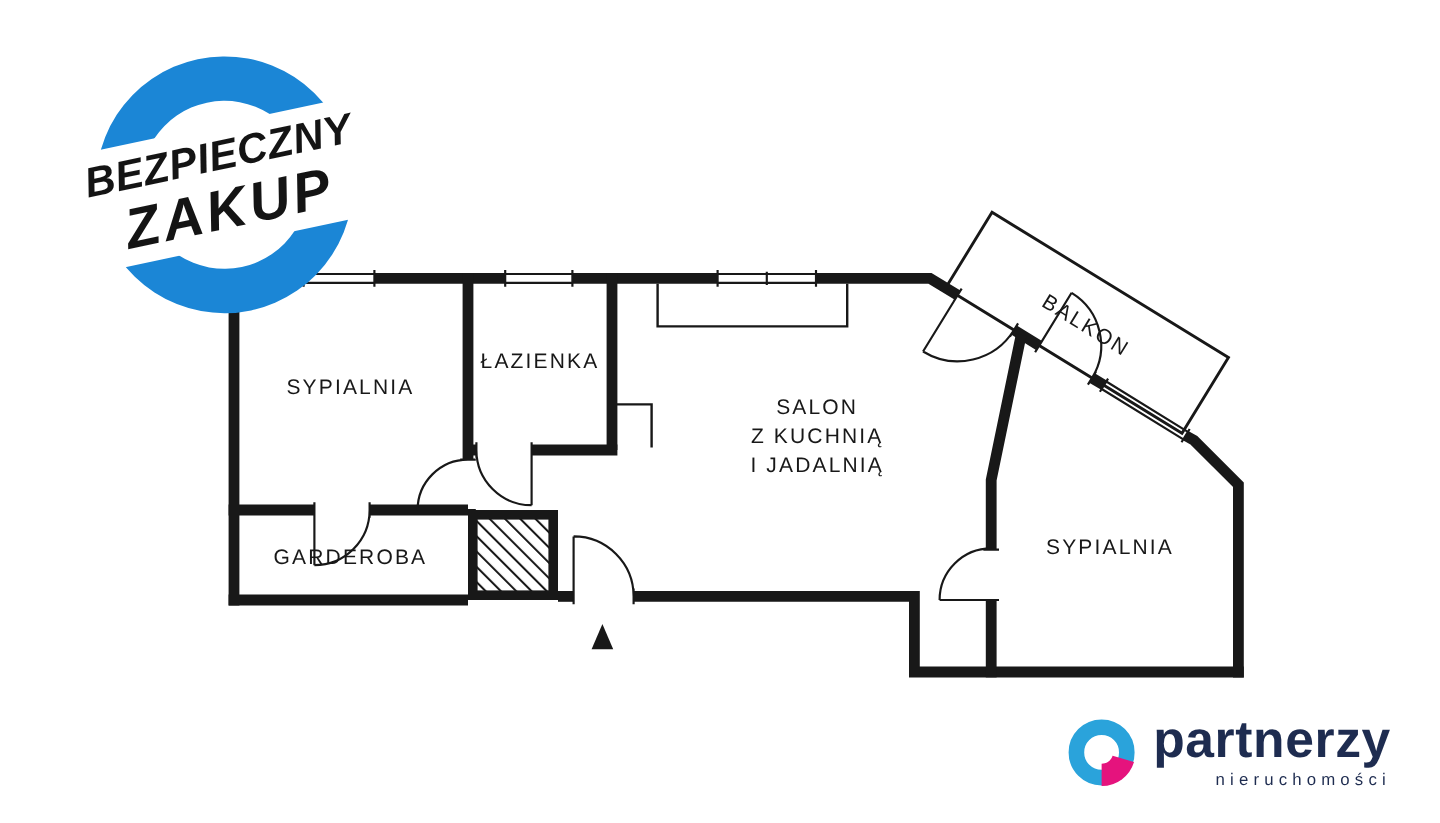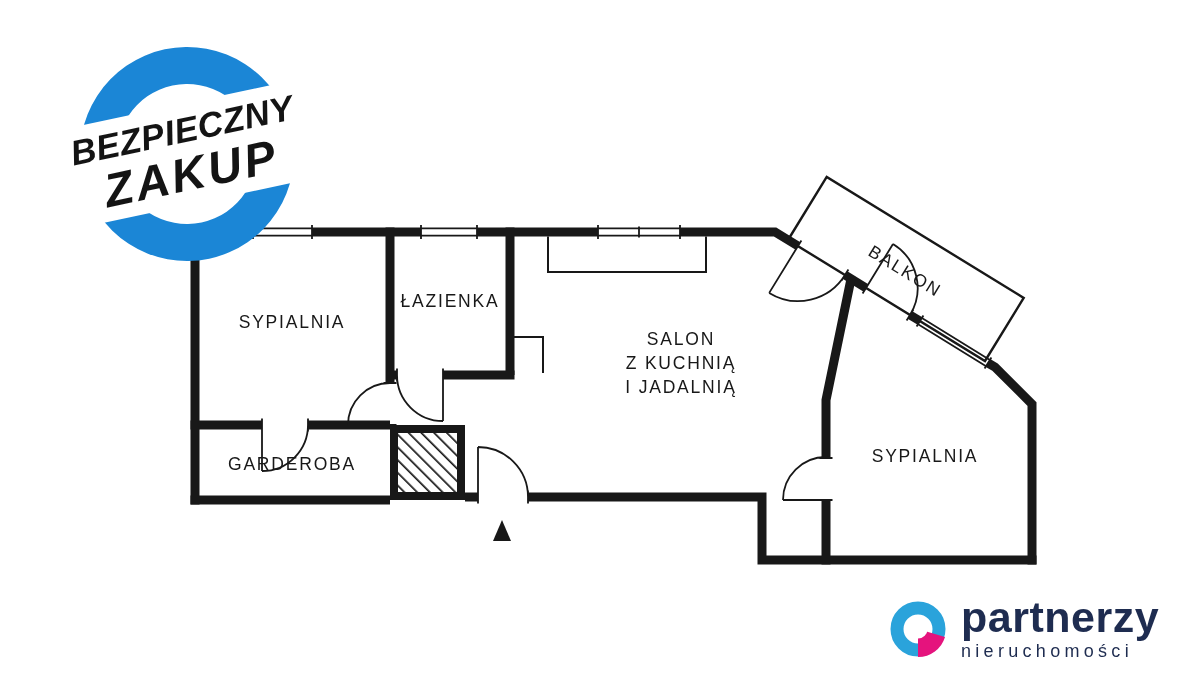--- a/index.html
+++ b/index.html
@@ -32,24 +32,24 @@
   .badge-line1 { font-style:italic; font-weight:900; font-size:35px;
                  line-height:1; color:#141414; letter-spacing:0.5px; white-space:nowrap; }
   .badge-line2 { font-style:italic; font-weight:900; font-size:47px;
                  line-height:1; color:#141414; letter-spacing:3px;
                  margin-top:3px; white-space:nowrap; }
 
   
   .logo { position:absolute; left:888px; top:597px; display:flex;
           align-items:center; gap:13px; }
   .logo-icon { width:60px; height:60px; }
-  .logo-text { display:flex; flex-direction:column; }
+  .logo-text { display:flex; flex-direction:column;text-align:right; }
   .logo-brand { font-size:43px; font-weight:700; line-height:0.95;
                 letter-spacing:0.5px; }
-  .logo-sub { font-size:18px; font-weight:500; letter-spacing:4.3px;
+  .logo-sub { font-size:14px; font-weight:500; letter-spacing:4.3px;
               margin-top:3px; }
 </style>
 </head>
 <body>
 
 <svg class="plan" width="1200" height="686" viewBox="0 0 1200 686">
   <defs>
     <pattern id="hatch" width="9" height="9" patternUnits="userSpaceOnUse" patternTransform="rotate(-45)">
       <rect width="9" height="9" fill="#ffffff"></rect>
       <line x1="0" y1="0" x2="0" y2="9" stroke="#181818" stroke-width="3.4"></line>

